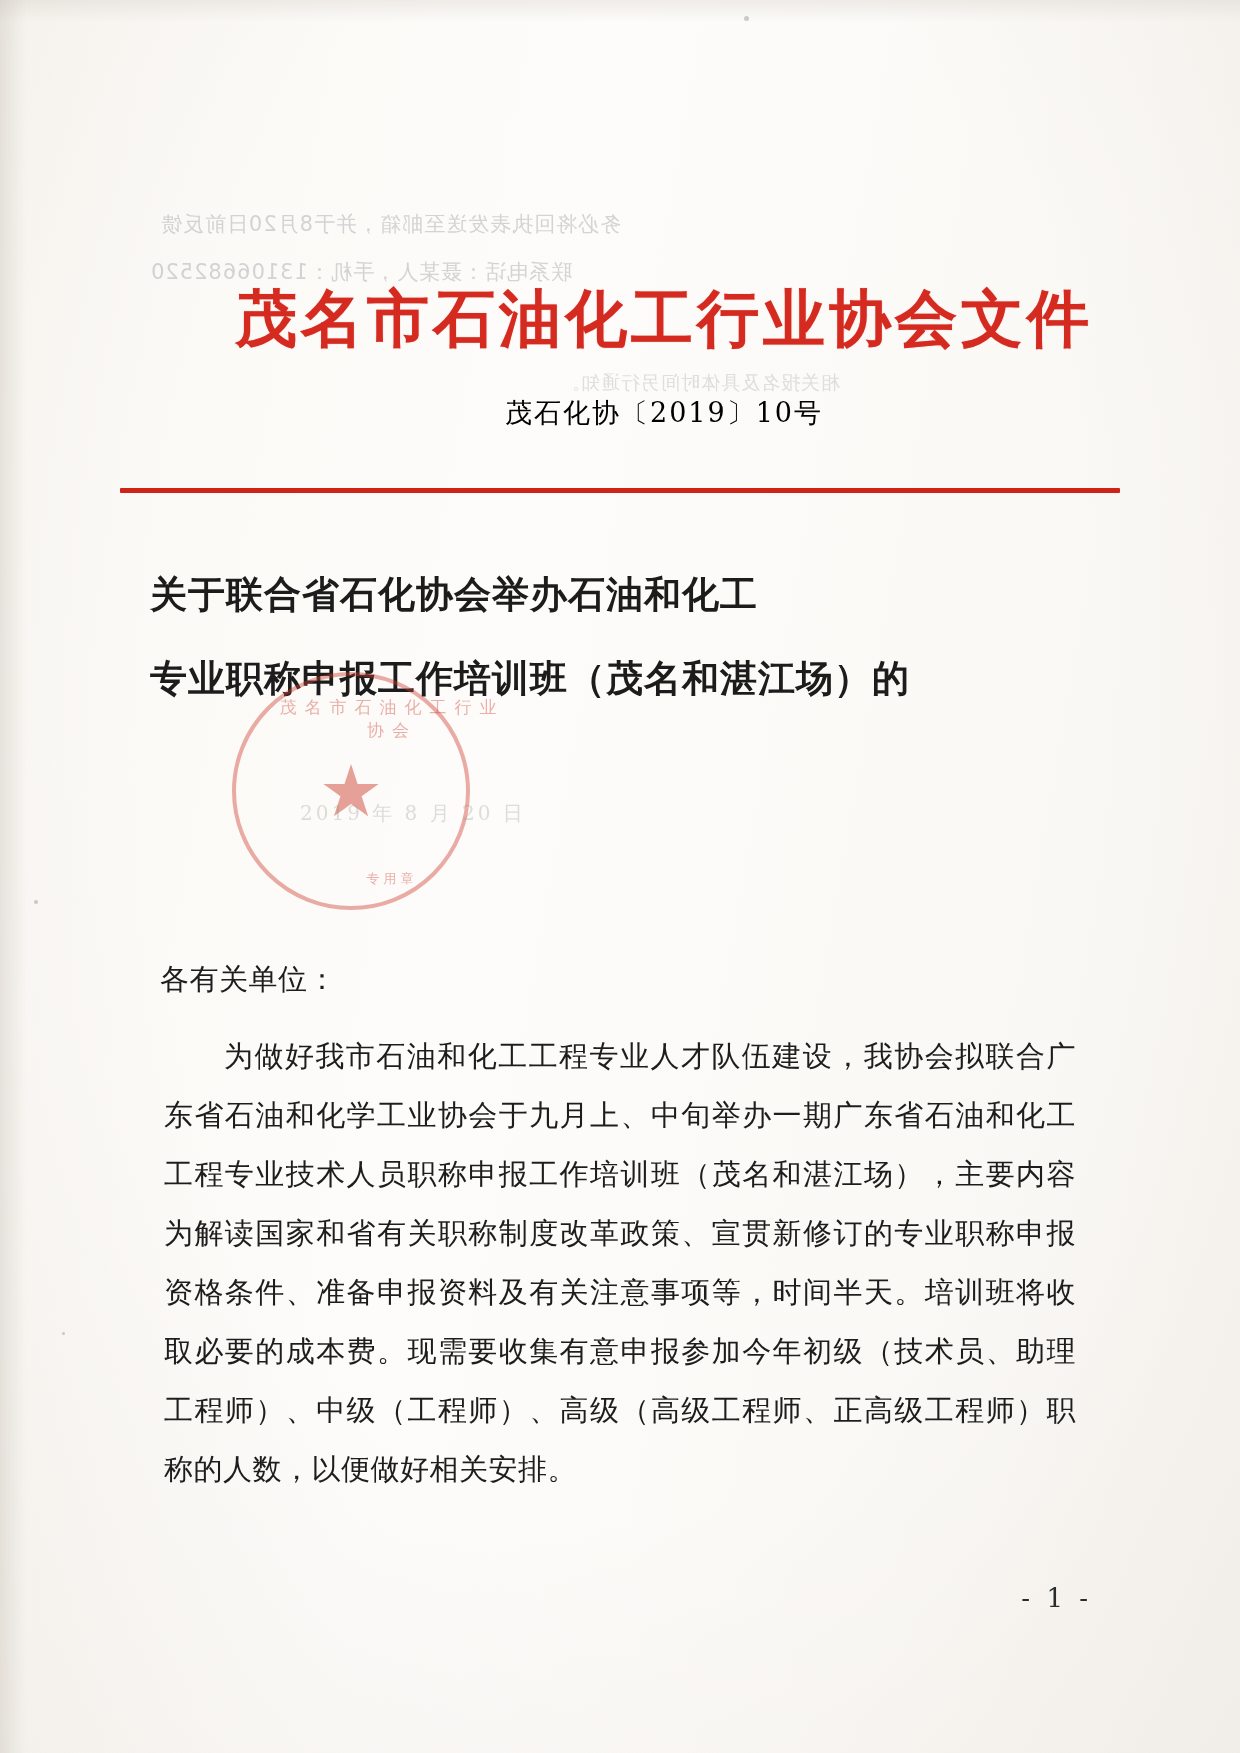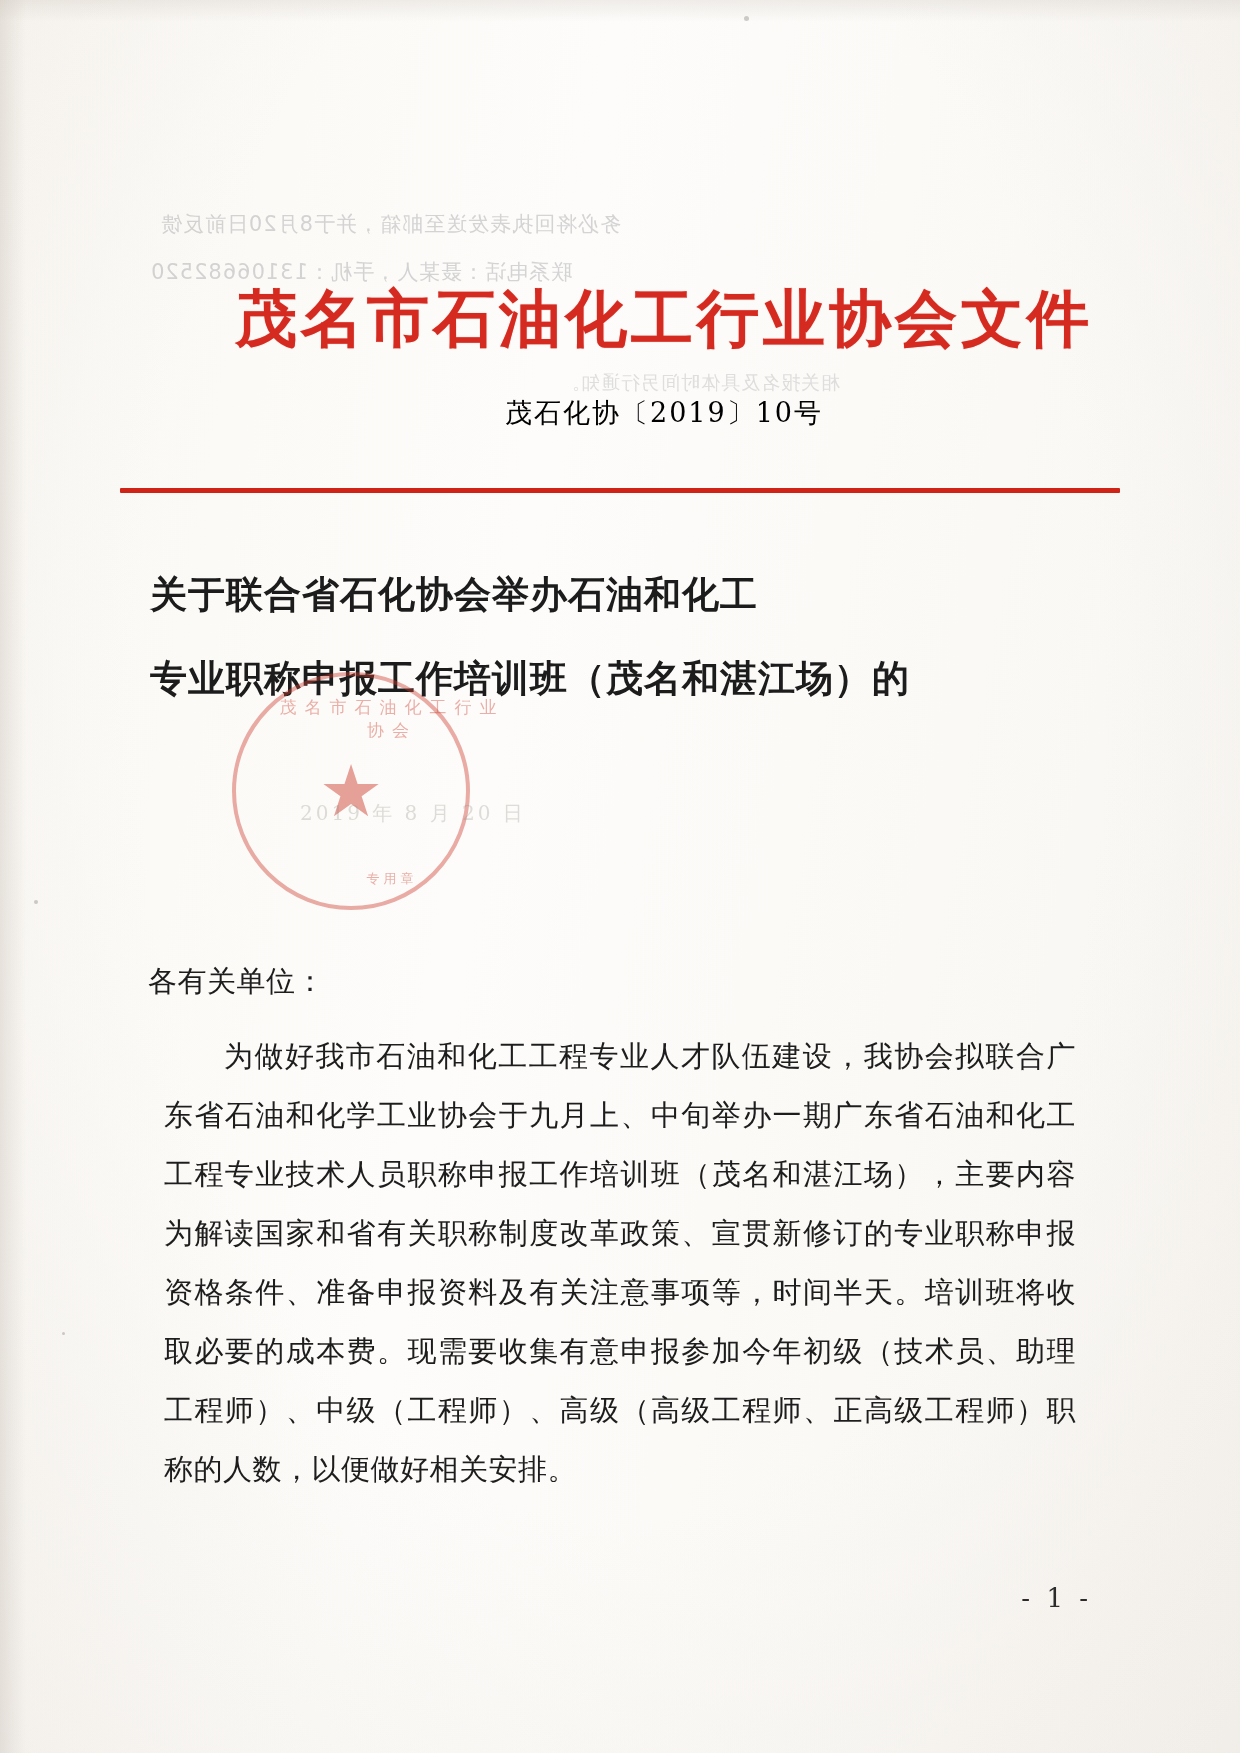--- a/index.html
+++ b/index.html
@@ -162,21 +162,21 @@
     top: 952px;
     left: 148px;
     width: 944px;
     font-family: "DejaVu Serif", "Liberation Serif", serif;
     font-size: 29px;
     line-height: 59px;
     color: #1d1d1d;
     letter-spacing: 0.5px;
     text-align: justify;
   }
-  #salutation { margin: 0 0 4px 0; }
+  #salutation { margin: 0 0 4px 12px; font-family: Liberation Mono, monospace; }
   #para-1 {
     margin: 16px;
     text-indent: 60px;
   }
 
   
   #page-number {
     position: absolute;
     bottom: 140px;
     right: 148px;

